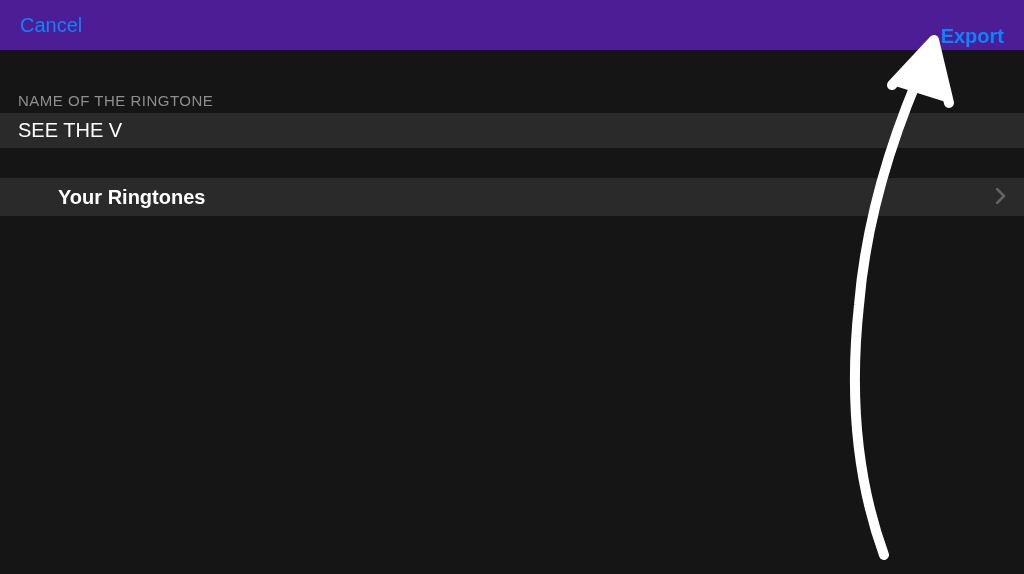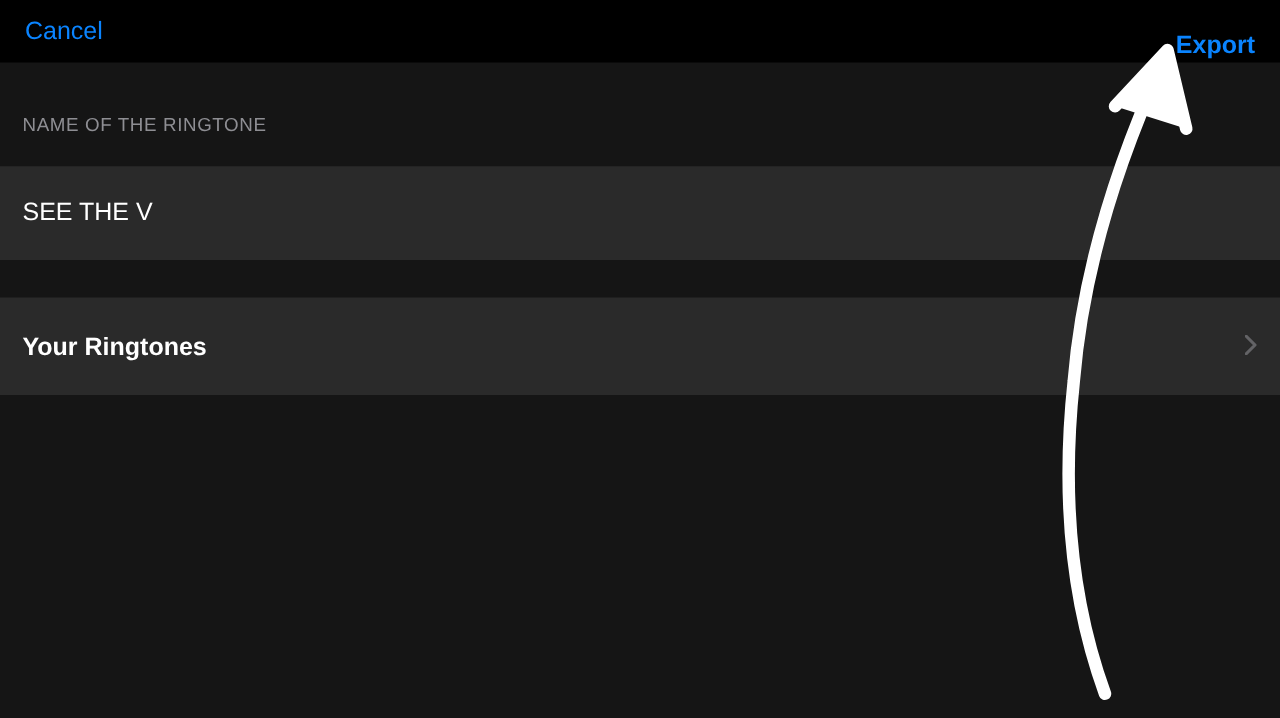--- a/index.html
+++ b/index.html
@@ -10,21 +10,21 @@
     }
     body {
       width: 1024px;
       height: 574px;
       background: #151515;
       overflow: hidden;
       position: relative;
     }
     .navbar {
       height: 50px;
-      background: #000000;
+      background: #4c1d95;
       display: flex;
       align-items: center;
       justify-content: space-between;
       padding: 11px 20px;
     }
     .nav-left {
       color: #0a84ff;
       font-size: 20px;
       font-weight: 400;
       cursor: pointer;
@@ -41,46 +41,47 @@
       color: #0a84ff;
       font-size: 20px;
       font-weight: 600;
       cursor: pointer;
       margin-top: 23px;
     }
     .section-header {
       color: #8e8e93;
       font-size: 15px;
       letter-spacing: 0.5px;
-      padding: 42px 18px 24px 18px;
+      padding: 42px 18px 4px 18px;
       font-weight: 400;
     }
     .row {
       background: #2a2a2a;
-      padding: 26px 18px;
+      padding: 6px 18px;
       display: flex;
-      align-items: flex-end;
+      align-items: center;
       justify-content: space-between;
     }
     .row-input {
       color: #ffffff;
       font-size: 20px;
       font-weight: 400;
       background: transparent;
       border: none;
       outline: none;
       width: 100%;
     }
     .spacer {
       height: 30px;
     }
     .row-label {
       color: #ffffff;
       font-size: 20px;
       font-weight: 600;
+      margin-left: 40px;
     }
     .chevron {
       color: #636366;
       font-size: 22px;
     }
     .annotation-arrow {
       position: absolute;
       top: 25px;
       right: 50px;
       pointer-events: none;

